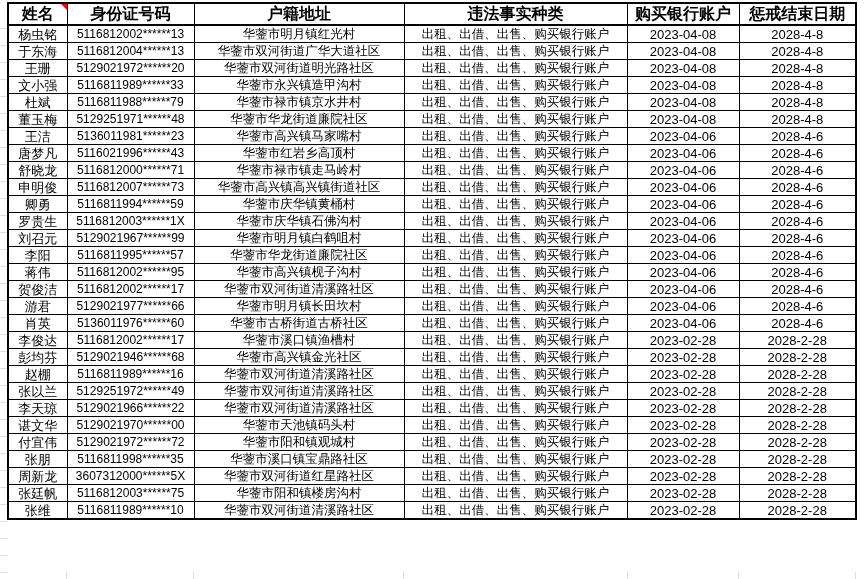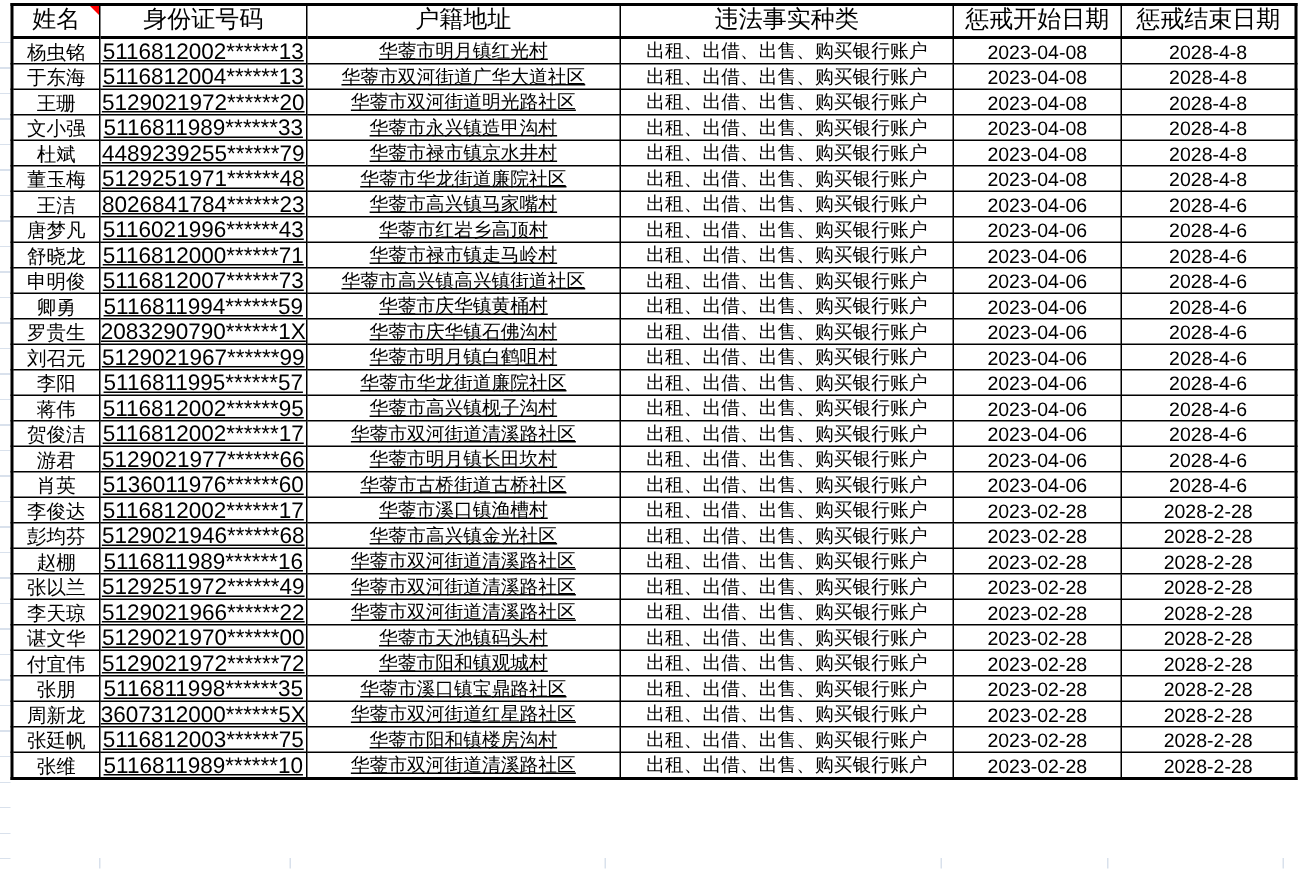--- a/index.html
+++ b/index.html
@@ -23,28 +23,28 @@
   th,td{
     border:1px solid #000;
     padding:0;margin:0;
     text-align:center;vertical-align:middle;
     white-space:nowrap;overflow:hidden;
     line-height:1;
   }
   thead th{
     height:20px;
     border-bottom:2px solid #000;
-    font-weight:normal;font-size:16px;
+    font-weight:bold;font-size:16px;
     position:relative;
   }
   tbody td{height:16px;font-size:13px;}
-  td.col-id{font-size:15px;text-decoration:underline;}
+  td.col-id{font-size:12px;}
   td.col-start_date,td.col-end_date{font-size:13px;}
   td.col-violation{font-size:12.5px;text-align:center;}
-  td.col-address{font-size:12.5px;text-decoration:underline;}
+  td.col-address{font-size:12.5px;}
   .comment-marker{
     position:absolute;top:0;right:0;width:0;height:0;
     border-left:6px solid transparent;border-top:6px solid #ff0000;
   }
 </style>
 </head>
 <body>
 
 <div class="left-gridlines"></div>
 
@@ -59,21 +59,21 @@
   </colgroup>
   <thead>
     <tr>
       <th>
         <span>姓名</span>
         <span class="comment-marker"></span>
       </th>
       <th>身份证号码</th>
       <th>户籍地址</th>
       <th>违法事实种类</th>
-      <th>惩戒开始日期</th>
+      <th>购买银行账户</th>
       <th>惩戒结束日期</th>
     </tr>
   </thead>
   <tbody>
       <tr>
         <td class="col-name">杨虫铭</td>
         <td class="col-id">5116812002******13</td>
         <td class="col-address">华蓥市明月镇红光村</td>
         <td class="col-violation">出租、出借、出售、购买银行账户</td>
         <td class="col-start_date">2023-04-08</td>
@@ -98,37 +98,37 @@
       <tr>
         <td class="col-name">文小强</td>
         <td class="col-id">5116811989******33</td>
         <td class="col-address">华蓥市永兴镇造甲沟村</td>
         <td class="col-violation">出租、出借、出售、购买银行账户</td>
         <td class="col-start_date">2023-04-08</td>
         <td class="col-end_date">2028-4-8</td>
       </tr>
       <tr>
         <td class="col-name">杜斌</td>
-        <td class="col-id">4489239255******79</td>
+        <td class="col-id">5116811988******79</td>
         <td class="col-address">华蓥市禄市镇京水井村</td>
         <td class="col-violation">出租、出借、出售、购买银行账户</td>
         <td class="col-start_date">2023-04-08</td>
         <td class="col-end_date">2028-4-8</td>
       </tr>
       <tr>
         <td class="col-name">董玉梅</td>
         <td class="col-id">5129251971******48</td>
         <td class="col-address">华蓥市华龙街道廉院社区</td>
         <td class="col-violation">出租、出借、出售、购买银行账户</td>
         <td class="col-start_date">2023-04-08</td>
         <td class="col-end_date">2028-4-8</td>
       </tr>
       <tr>
         <td class="col-name">王洁</td>
-        <td class="col-id">8026841784******23</td>
+        <td class="col-id">5136011981******23</td>
         <td class="col-address">华蓥市高兴镇马家嘴村</td>
         <td class="col-violation">出租、出借、出售、购买银行账户</td>
         <td class="col-start_date">2023-04-06</td>
         <td class="col-end_date">2028-4-6</td>
       </tr>
       <tr>
         <td class="col-name">唐梦凡</td>
         <td class="col-id">5116021996******43</td>
         <td class="col-address">华蓥市红岩乡高顶村</td>
         <td class="col-violation">出租、出借、出售、购买银行账户</td>
@@ -154,21 +154,21 @@
       <tr>
         <td class="col-name">卿勇</td>
         <td class="col-id">5116811994******59</td>
         <td class="col-address">华蓥市庆华镇黄桶村</td>
         <td class="col-violation">出租、出借、出售、购买银行账户</td>
         <td class="col-start_date">2023-04-06</td>
         <td class="col-end_date">2028-4-6</td>
       </tr>
       <tr>
         <td class="col-name">罗贵生</td>
-        <td class="col-id">2083290790******1X</td>
+        <td class="col-id">5116812003******1X</td>
         <td class="col-address">华蓥市庆华镇石佛沟村</td>
         <td class="col-violation">出租、出借、出售、购买银行账户</td>
         <td class="col-start_date">2023-04-06</td>
         <td class="col-end_date">2028-4-6</td>
       </tr>
       <tr>
         <td class="col-name">刘召元</td>
         <td class="col-id">5129021967******99</td>
         <td class="col-address">华蓥市明月镇白鹤咀村</td>
         <td class="col-violation">出租、出借、出售、购买银行账户</td>

